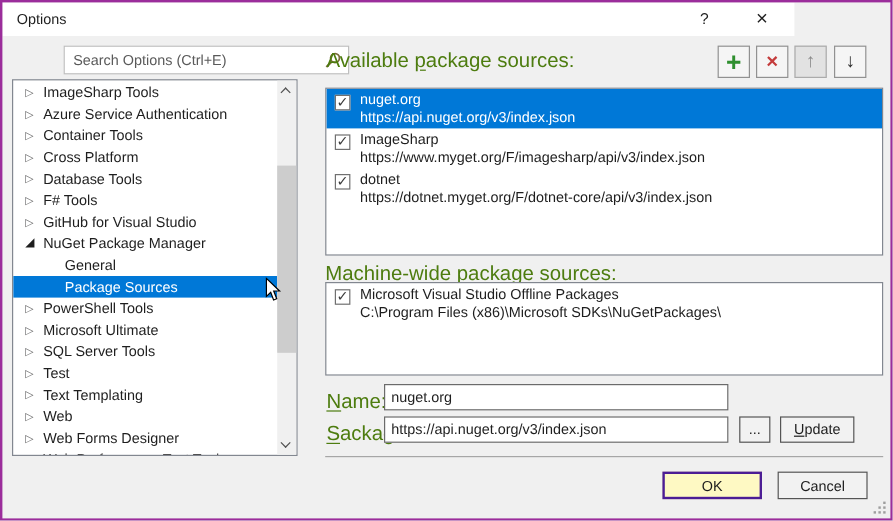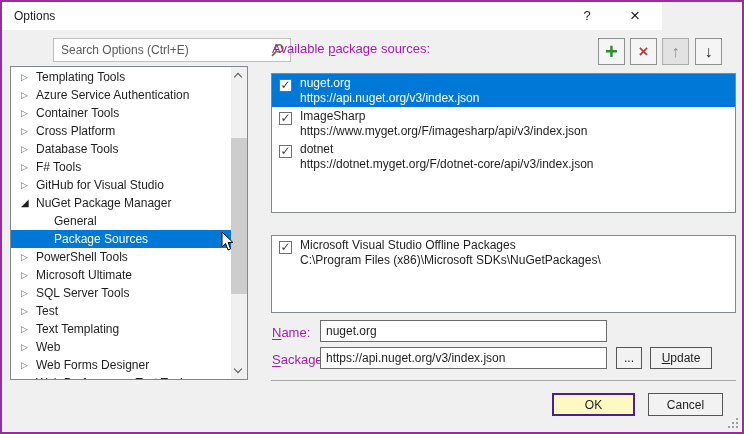--- a/index.html
+++ b/index.html
@@ -33,21 +33,21 @@
   
   .v-scroll{position:absolute;right:0;top:0;width:16px;height:312px;background:#F0F0F0;}
   .sb-btn{position:absolute;left:0;width:16px;height:17px;}
   .sb-btn.up{top:0;} .sb-btn.down{bottom:0;}
   .chev{position:absolute;left:4px;width:6px;height:6px;border-right:1.4px solid #505050;border-bottom:1.4px solid #505050;}
   .chev.up{top:7px;transform:rotate(-135deg);}
   .chev.down{top:4px;transform:rotate(45deg);}
   .sb-thumb{position:absolute;left:0;top:71px;width:16px;height:156px;background:#CDCDCD;}
 
   
-  .field-label{position:absolute;font-size:13px;color:#a21caf;white-space:nowrap;}
+  .field-label{position:absolute;font-size:17px;color:#4d7c0f;white-space:nowrap;}
   .field-label u{text-underline-offset:2px;}
 
   
   .tb-btn{position:absolute;top:38px;width:27px;height:27px;background:#F5F5F5;border:1px solid #919191;text-align:center;cursor:default;padding:0;}
   .tb-btn.disabled{background:#E2E2E2;border-color:#ABABAB;}
   .tb-add{left:598px;} .tb-remove{left:630px;} .tb-up{left:662px;} .tb-down{left:695px;}
   .tb-add span{color:#2F8F2F;font-size:22px;font-weight:bold;line-height:24px;}
   .tb-remove span{color:#C43C3C;font-size:17px;font-weight:bold;line-height:25px;}
   .tb-up span{color:#8A8A8A;font-size:16px;font-weight:bold;line-height:25px;}
   .tb-down span{color:#2B2B2B;font-size:16px;font-weight:bold;line-height:25px;}
@@ -91,21 +91,21 @@
     <svg class="search-icon" viewBox="0 0 15 15">
       <circle cx="9.2" cy="5.4" r="3.7" fill="none" stroke="#7A6A3B" stroke-width="1.5"></circle>
       <line x1="6.4" y1="8.4" x2="2" y2="12.8" stroke="#7A6A3B" stroke-width="1.8"></line>
     </svg>
   </div>
 
   <div class="tree-panel">
     <div class="tree-rows">
         <div class="tree-item lvl0">
     <span class="expander">▷</span>
-    <span class="tree-label">Templating Tools</span>
+    <span class="tree-label">ImageSharp Tools</span>
   </div>
         <div class="tree-item lvl0">
     <span class="expander">▷</span>
     <span class="tree-label">Azure Service Authentication</span>
   </div>
         <div class="tree-item lvl0">
     <span class="expander">▷</span>
     <span class="tree-label">Container Tools</span>
   </div>
         <div class="tree-item lvl0">
@@ -198,20 +198,21 @@
     <span class="src-name">ImageSharp</span>
     <span class="src-url">https://www.myget.org/F/imagesharp/api/v3/index.json</span>
   </div>
       <div class="src-row">
     <span class="checkbox">✓</span>
     <span class="src-name">dotnet</span>
     <span class="src-url">https://dotnet.myget.org/F/dotnet-core/api/v3/index.json</span>
   </div>
     </div>
 
+  <span class="field-label" style="left:271px;top:218px;"><span></span><u>M</u><span>achine-wide package sources:</span></span>
 
   <div class="list-panel machine-panel">
       <div class="src-row">
     <span class="checkbox">✓</span>
     <span class="src-name">Microsoft Visual Studio Offline Packages</span>
     <span class="src-url">C:\Program Files (x86)\Microsoft SDKs\NuGetPackages\</span>
   </div>
     </div>
 
   <span class="field-label" style="left:272px;top:325px;"><span></span><u>N</u><span>ame:</span></span>

